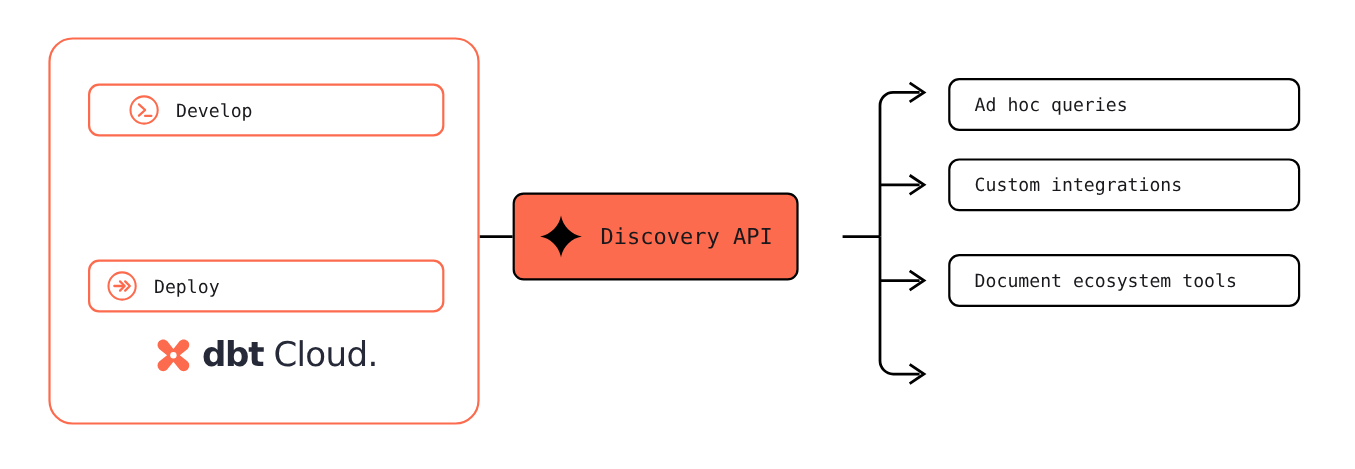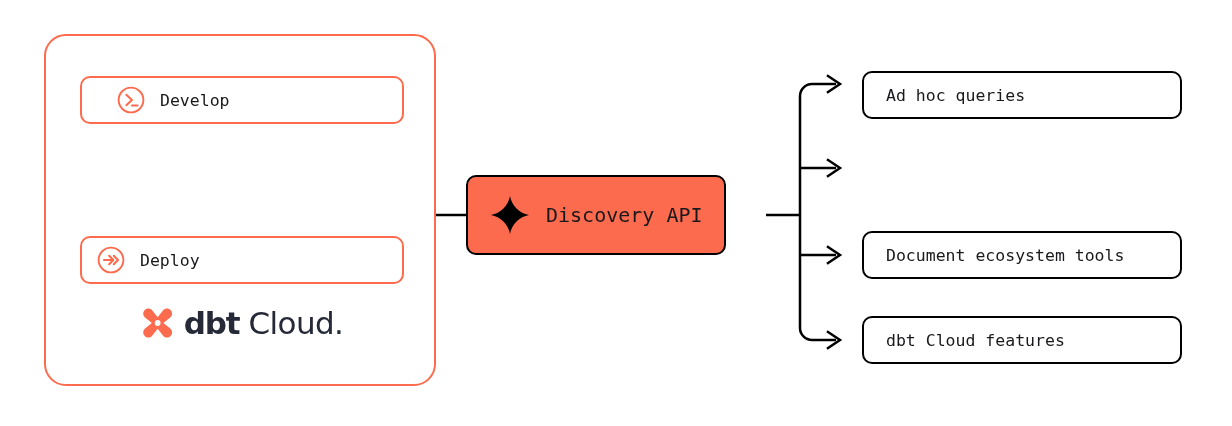--- a/index.html
+++ b/index.html
@@ -226,20 +226,20 @@
                C 29.4 21.6 21.6 29.4 20 39
                C 18.4 29.4 10.6 21.6 1 20
                C 10.6 18.4 18.4 10.6 20 1 Z"></path>
     </svg>
     <span class="center-label">Discovery API</span>
   </div>
 
   <div class="out-box o1">
     <span class="out-label">Ad hoc queries</span>
   </div>
+  <div class="out-box o2">
+    <span class="out-label">Custom integrations</span>
+  </div>
   <div class="out-box o3">
     <span class="out-label">Document ecosystem tools</span>
   </div>
-  <div class="out-box o4">
-    <span class="out-label">dbt Cloud features</span>
-  </div>
 
 </div>
 
 </body></html>

